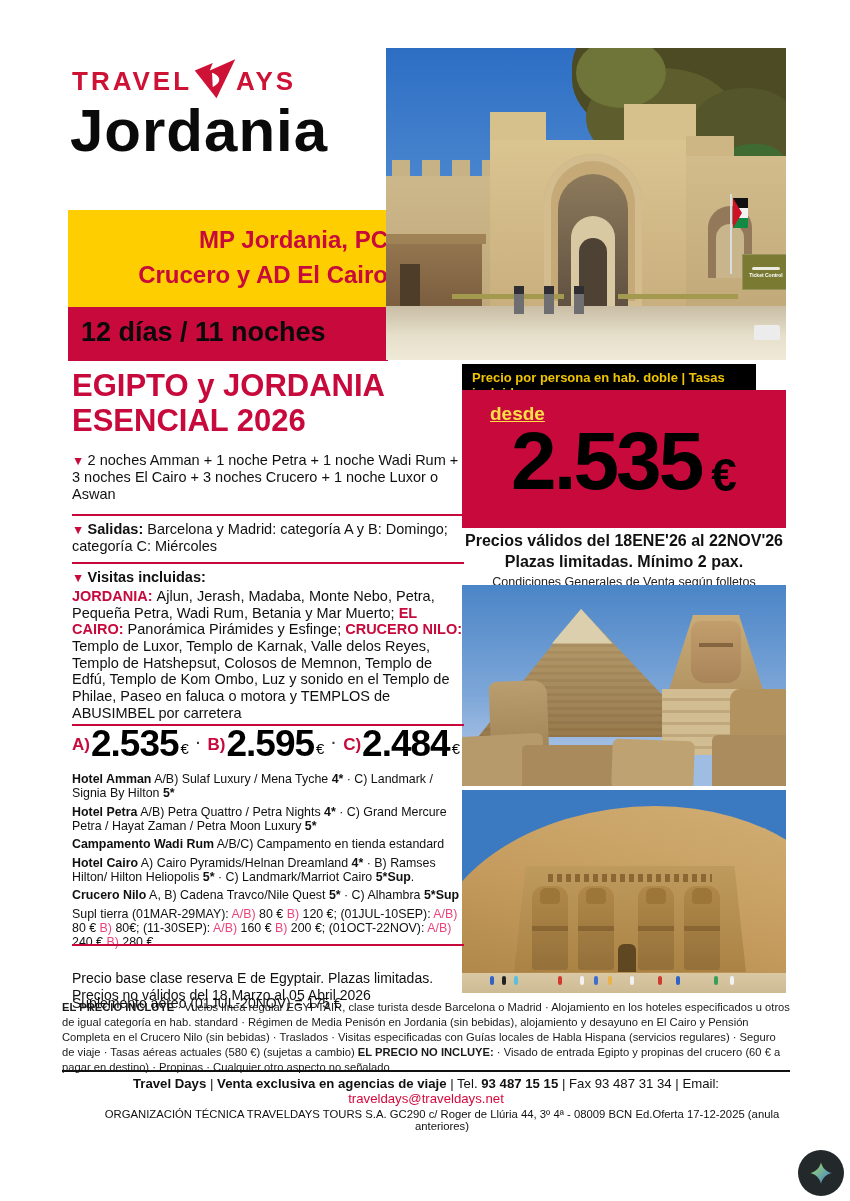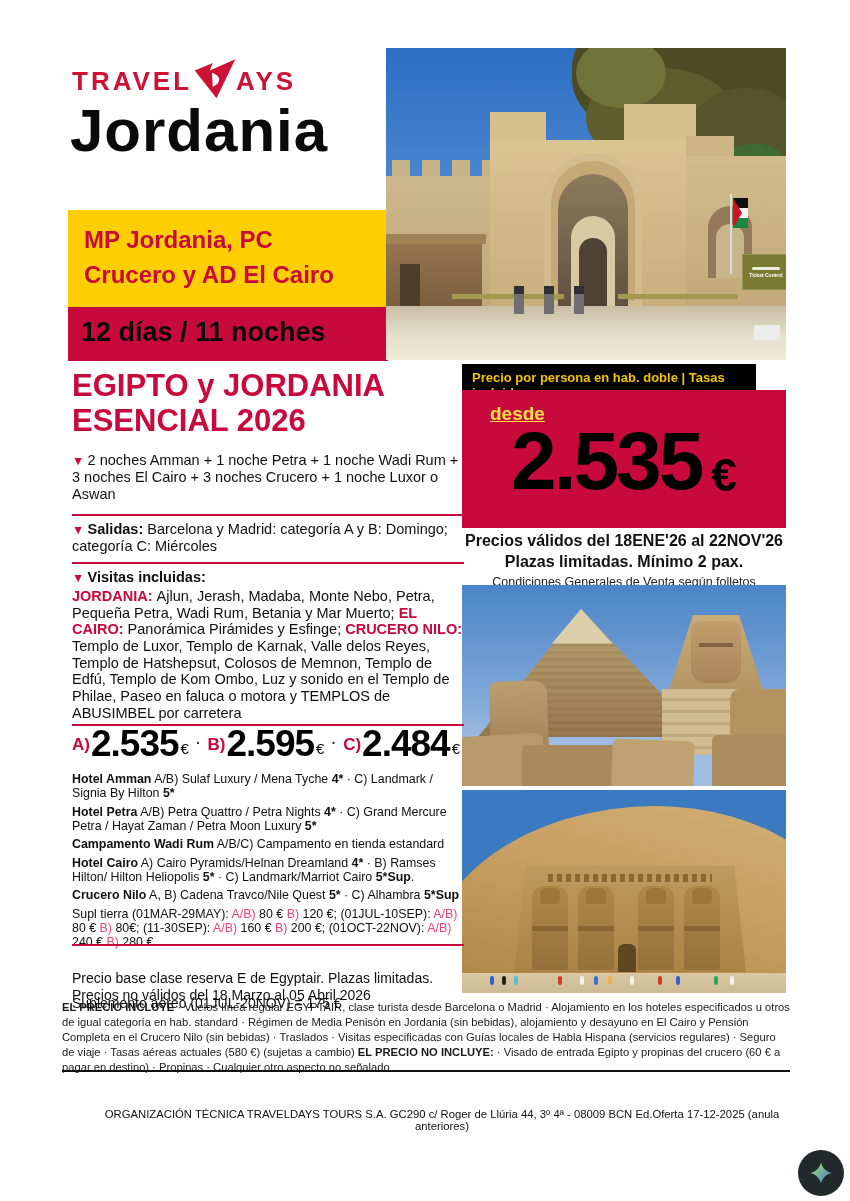--- a/index.html
+++ b/index.html
@@ -5,21 +5,21 @@
   html,body{margin:0;padding:0;background:#fff;}
   .page{position:relative;width:850px;height:1201px;background:#ffffff;
         font-family:"Liberation Sans", sans-serif;color:#111;overflow:hidden;}
 
   
   .logo{position:absolute;left:72px;top:56px;display:flex;align-items:center;
         color:#ce1236;font-weight:bold;font-size:26px;letter-spacing:3px;}
   .logo svg{margin:0 0px 6px 2px;}
   .country{position:absolute;left:70px;top:96px;font-size:60px;font-weight:bold;color:#0a0a0a;letter-spacing:1px;}
   .box-yellow{position:absolute;left:68px;top:210px;width:320px;height:97px;background:#ffce00;
-              color:#c8093c;font-weight:bold;font-size:24px;line-height:1.45;box-sizing:border-box;padding:13px 0 0 16px;}
+              color:#c8093c;font-weight:bold;font-size:24px;line-height:1.45;box-sizing:border-box;padding:13px 0 0 16px;text-align:right;}
   .box-duration{position:absolute;left:68px;top:307px;width:320px;height:54px;background:#c8093c;
               color:#0a0a0a;font-weight:bold;font-size:27px;box-sizing:border-box;padding:10px 0 0 13px;}
 
   
   .photo{position:absolute;overflow:hidden;}
   .photo *{position:absolute;}
   .photo1{left:386px;top:48px;width:400px;height:312px;
           background:linear-gradient(180deg,#2d6ec4 0%,#4b87cf 45%,#7fa9dc 72%,#a9c4e4 100%);}
   .p1-cam{right:10px;top:4px;width:8px;height:13px;background:#f2f2f2;border-radius:3px;}
   .p1-tree1{right:-36px;top:-50px;width:250px;height:150px;background:#4c4b24;border-radius:46%;}
@@ -295,20 +295,21 @@
     <p class="supl"><span>Supl tierra (01MAR-29MAY): </span><span class="seg-p">A/B)</span><span> 80 € </span><span class="seg-p">B)</span><span> 120 €; (01JUL-10SEP): </span><span class="seg-p">A/B)</span><span> 80 € </span><span class="seg-p">B)</span><span> 80€; (11-30SEP): </span><span class="seg-p">A/B)</span><span> 160 € </span><span class="seg-p">B)</span><span> 200 €; (01OCT-22NOV): </span><span class="seg-p">A/B)</span><span> 240 € </span><span class="seg-p">B)</span><span> 280 €</span></p>
   </div>
 
   <div class="rule r4"></div>
   <p class="note air">Suplemento aéreo (01JUL-20NOV) = 175 €</p>
   <p class="note base">Precio base clase reserva E de Egyptair.  Plazas limitadas. Precios no válidos del 18 Marzo al 05 Abril 2026</p>
 
   <p class="fineprint"><span class="seg-b">EL PRECIO INCLUYE</span><span>  · Vuelos línea regular EGYPTAIR,  clase turista desde Barcelona o Madrid  · Alojamiento en los hoteles especificados u otros de igual categoría en hab. standard ·  Régimen de Media Penisón en Jordania (sin bebidas), alojamiento y desayuno en El Cairo y Pensión Completa en el Crucero Nilo (sin bebidas) ·  Traslados ·  Visitas especificadas con Guías locales de Habla Hispana (servicios regulares) ·  Seguro de viaje ·  Tasas aéreas  actuales (580 €) (sujetas a cambio) </span><span class="seg-b">EL PRECIO NO INCLUYE:</span><span> · Visado de entrada Egipto y propinas del crucero (60 € a pagar en destino) ·  Propinas ·  Cualquier otro aspecto no señalado</span></p>
 
   <div class="footer-rule"></div>
+  <p class="footer1"><span class="seg-b">Travel Days</span><span> | </span><span class="seg-b">Venta exclusiva en agencias de viaje</span><span> | Tel. </span><span class="seg-b">93 487 15 15</span><span> | Fax 93 487 31 34 | Email: </span><span class="seg-link">traveldays@traveldays.net</span></p>
   <p class="footer2">ORGANIZACIÓN TÉCNICA TRAVELDAYS TOURS S.A. GC290 c/ Roger de Llúria 44, 3º 4ª - 08009 BCN Ed.Oferta 17-12-2025 (anula anteriores)</p>
 
   <div class="fab">
     <svg width="30" height="30" viewBox="0 0 48 48">
       <defs>
         <linearGradient id="g1" x1="0" y1="0" x2="1" y2="1">
           <stop offset="0" stop-color="#a8e063"></stop>
           <stop offset="1" stop-color="#3a7bd5"></stop>
         </linearGradient>
       </defs>

